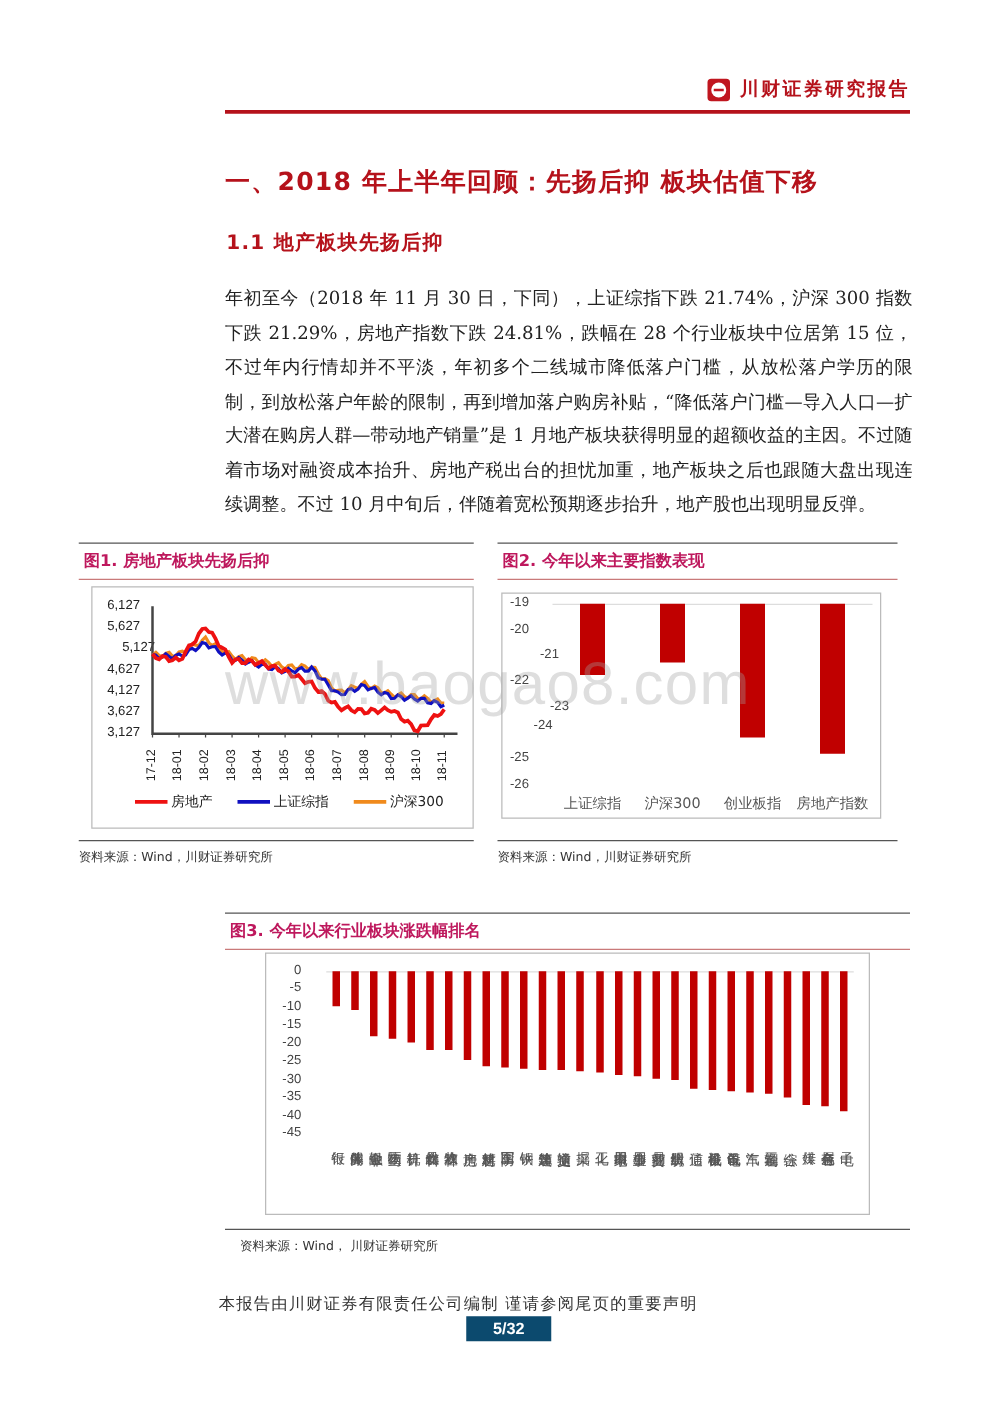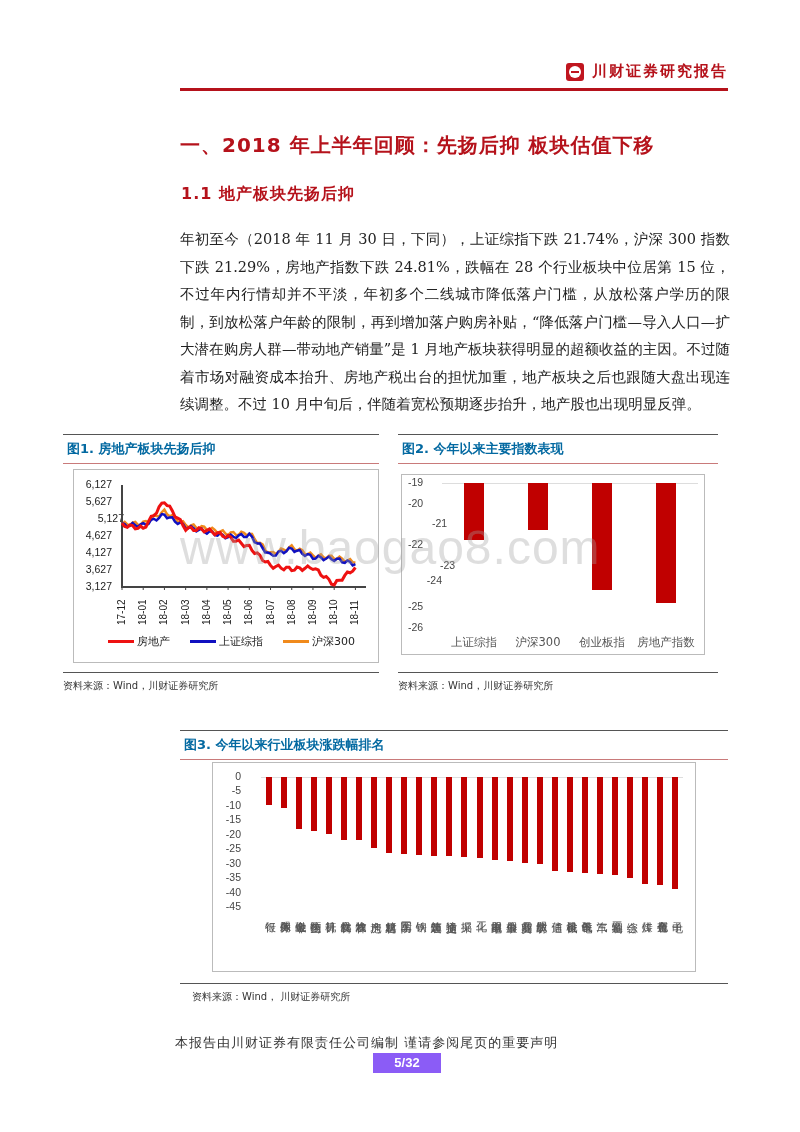--- a/index.html
+++ b/index.html
@@ -8,32 +8,32 @@
   .logo { width: 18px; height: 18px; background: #c0161f; border-radius: 3px; display: flex; align-items: center; justify-content: center; }
   .logo-inner { width: 12px; height: 12px; border-radius: 50%; background: #fff; position: relative; }
   .logo-inner::after { content: ""; position: absolute; left: 2px; right: 2px; top: 5px; height: 2px; background: #c0161f; }
   .header-title { color: #b5121b; font-size: 15px; font-weight: bold; letter-spacing: 2px; font-family: "DejaVu Serif", serif; }
   .header-line { position: absolute; top: 88px; left: 180px; right: 72px; height: 3px; background: #b5121b; }
   .h1 { position: absolute; top: 132px; left: 180px; font-size: 20px; font-weight: bold; color: #b5121b; letter-spacing: 1px; }
   .h2 { position: absolute; top: 184px; left: 181px; font-size: 16px; font-weight: bold; color: #b5121b; letter-spacing: 1px; }
   .para { position: absolute; top: 226px; left: 180px; width: 550px; font-size: 14.5px; line-height: 27.5px; color: #222; text-align: justify; font-family: "DejaVu Serif", serif; }
   .fig-box { position: absolute; }
   .fig-top { border-top: 1.5px solid #555; }
-  .fig-title { font-size: 13px; font-weight: bold; padding: 5px 0 5px 4px; color: #0369a1; border-bottom: 1.5px solid #c97a7a; }
+  .fig-title { font-size: 13px; font-weight: bold; padding: 5px 0 5px 4px; color: #be185d; border-bottom: 1.5px solid #c97a7a; }
   .src { font-size: 10px; color: #333; padding-top: 6px; border-top: 1.5px solid #555; }
   .chart-frame { border: 1px solid #bbb; position: absolute; background: #fff; }
   .tick { position: absolute; font-size: 10.5px; color: #222; text-align: right; font-family: "Liberation Sans", sans-serif; }
   .xtick { position: absolute; font-size: 10px; color: #222; transform: rotate(-90deg); transform-origin: left top; white-space: nowrap; font-family: "Liberation Sans", sans-serif; }
   .legend { position: absolute; display: flex; gap: 20px; font-size: 11px; color: #222; }
   .leg-item { display: flex; align-items: center; gap: 3px; }
   .leg-swatch { width: 26px; height: 3px; display: inline-block; }
   .bar { position: absolute; background: #c00000; }
   .cat-label { position: absolute; font-size: 11px; color: #555; writing-mode: vertical-rl; letter-spacing: 0; }
   .footer-text { position: absolute; top: 1034px; left: 175px; font-size: 13px; color: #333; letter-spacing: 1px; font-family: "DejaVu Serif", serif; }
-  .page-num { position: absolute; top: 1053px; left: 373px; width: 68px; height: 20px; background: #8b5cf6; color: #fff; font-weight: bold; font-size: 13px; text-align: center; line-height: 20px; font-family: "Liberation Sans", sans-serif; }
+  .page-num { position: absolute; top: 1053px; left: 373px; width: 68px; height: 20px; background: #0c4a6e; color: #fff; font-weight: bold; font-size: 13px; text-align: center; line-height: 20px; font-family: "Liberation Sans", sans-serif; }
   .watermark { position: absolute; top: 520px; left: 180px; font-size: 48px; color: rgba(160,160,160,0.35); font-family: "Liberation Sans", sans-serif; pointer-events: none; letter-spacing: 1px; }
 </style>
 </head>
 <body>
 
 <div class="header">
   <div class="logo">
       <div class="logo-inner"></div>
     </div>
   <span class="header-title">川财证券研究报告</span>

